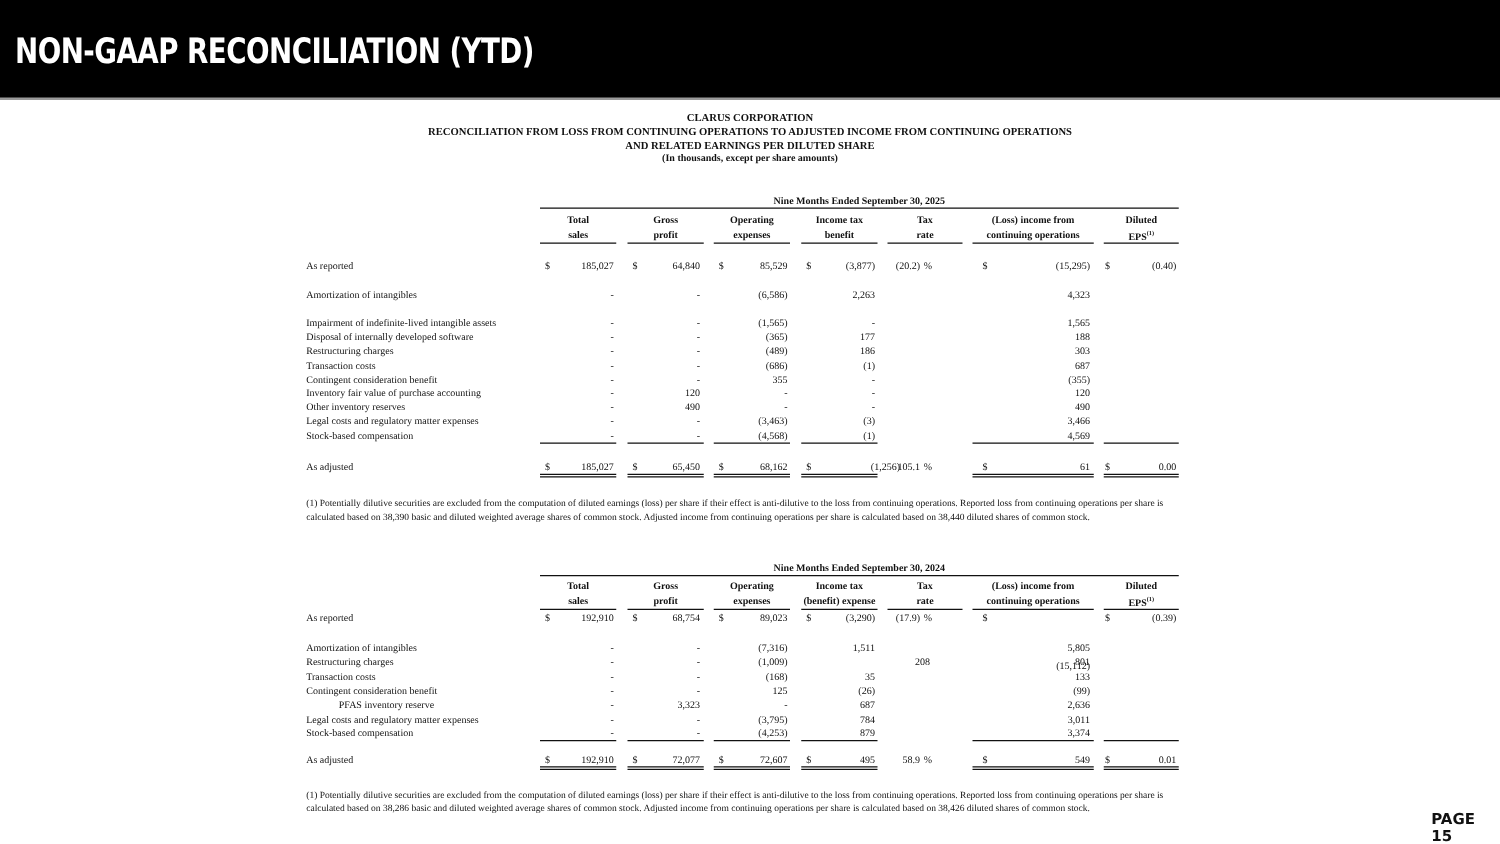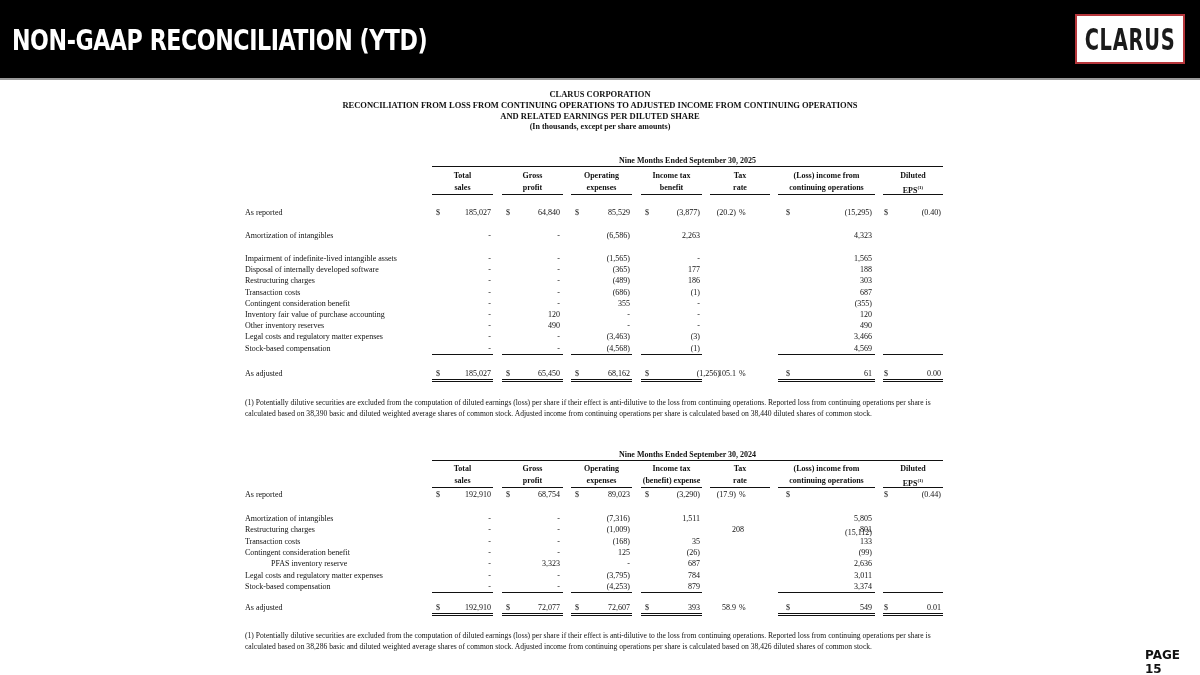--- a/index.html
+++ b/index.html
@@ -23,23 +23,20 @@
   sup { font-size: 5px; vertical-align: super; }
 
   .foot { position: absolute; left: 245px; width: 700px; font-size: 7.6px; line-height: 11px; white-space: normal; }
   .page-no { position: absolute; left: 1145px; top: 648px; font-family: "DejaVu Sans", sans-serif; font-weight: bold; font-size: 12px; color: #111; }
 </style>
 </head>
 <body>
 
 <div class="topbar">
   <div class="slide-title">NON-GAAP RECONCILIATION (YTD)</div>
-  <div class="logo">
-    <span>CLARUS</span>
-  </div>
 </div>
 
 <div class="report-head" style="top:88px;">CLARUS CORPORATION</div>
 <div class="report-head" style="top:99px;">RECONCILIATION FROM LOSS FROM CONTINUING OPERATIONS TO ADJUSTED INCOME FROM CONTINUING OPERATIONS</div>
 <div class="report-head" style="top:110px;">AND RELATED EARNINGS PER DILUTED SHARE</div>
 <div class="report-head sub" style="top:121px;">(In thousands, except per share amounts)</div>
 
 <div id="tables">
     <div class="t b c" style="left:432px;width:511px;top:156px;">Nine Months Ended September 30, 2025</div>
     <div class="hline" style="left:432px;width:511px;top:166px;"></div>
@@ -197,21 +194,21 @@
     <div class="t r" style="left:490px;width:70px;top:490px;">68,754</div>
     <div class="t" style="left:575px;top:490px;">$</div>
     <div class="t r" style="left:560px;width:70px;top:490px;">89,023</div>
     <div class="t" style="left:645px;top:490px;">$</div>
     <div class="t r" style="left:630px;width:70px;top:490px;">(3,290)</div>
     <div class="t r" style="left:676px;width:60px;top:490px;">(17.9)</div>
     <div class="t" style="left:739px;top:490px;">%</div>
     <div class="t" style="left:786px;top:490px;">$</div>
     <div class="t r" style="left:802px;width:70px;top:490px;margin-top:38px;">(15,112)</div>
     <div class="t" style="left:884px;top:490px;">$</div>
-    <div class="t r" style="left:871px;width:70px;top:490px;">(0.44)</div>
+    <div class="t r" style="left:871px;width:70px;top:490px;">(0.39)</div>
     <div class="t" style="left:245px;top:514px;">Amortization of intangibles</div>
     <div class="t r" style="left:421px;width:70px;top:514px;">-</div>
     <div class="t r" style="left:490px;width:70px;top:514px;">-</div>
     <div class="t r" style="left:560px;width:70px;top:514px;">(7,316)</div>
     <div class="t r" style="left:630px;width:70px;top:514px;">1,511</div>
     <div class="t r" style="left:802px;width:70px;top:514px;">5,805</div>
     <div class="t" style="left:245px;top:525.3px;">Restructuring charges</div>
     <div class="t r" style="left:421px;width:70px;top:525.3px;">-</div>
     <div class="t r" style="left:490px;width:70px;top:525.3px;">-</div>
     <div class="t r" style="left:560px;width:70px;top:525.3px;">(1,009)</div>
@@ -254,21 +251,21 @@
     <div class="hline" style="left:778px;width:97px;top:591.7999999999997px;"></div>
     <div class="hline" style="left:883px;width:60px;top:591.7999999999997px;"></div>
     <div class="t" style="left:245px;top:603px;">As adjusted</div>
     <div class="t" style="left:436px;top:603px;">$</div>
     <div class="t r" style="left:421px;width:70px;top:603px;">192,910</div>
     <div class="t" style="left:506px;top:603px;">$</div>
     <div class="t r" style="left:490px;width:70px;top:603px;">72,077</div>
     <div class="t" style="left:575px;top:603px;">$</div>
     <div class="t r" style="left:560px;width:70px;top:603px;">72,607</div>
     <div class="t" style="left:645px;top:603px;">$</div>
-    <div class="t r" style="left:630px;width:70px;top:603px;">393</div>
+    <div class="t r" style="left:630px;width:70px;top:603px;">495</div>
     <div class="t r" style="left:676px;width:60px;top:603px;">58.9</div>
     <div class="t" style="left:739px;top:603px;">%</div>
     <div class="t" style="left:786px;top:603px;">$</div>
     <div class="t r" style="left:802px;width:70px;top:603px;">549</div>
     <div class="t" style="left:884px;top:603px;">$</div>
     <div class="t r" style="left:871px;width:70px;top:603px;">0.01</div>
     <div class="dline" style="left:432px;width:61px;top:613px;"></div>
     <div class="dline" style="left:502px;width:61px;top:613px;"></div>
     <div class="dline" style="left:571px;width:61px;top:613px;"></div>
     <div class="dline" style="left:641px;width:61px;top:613px;"></div>

